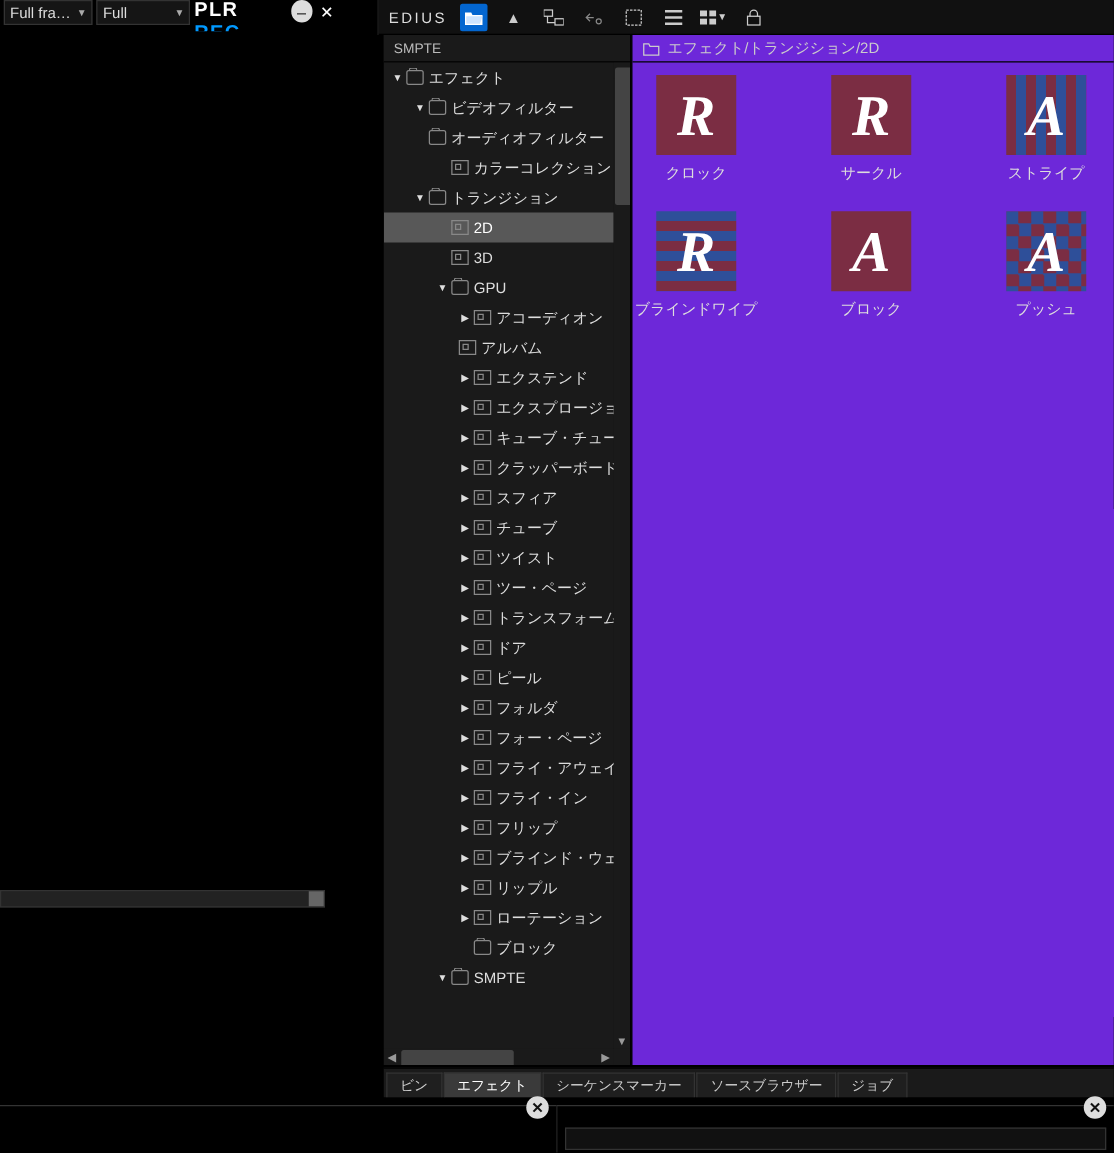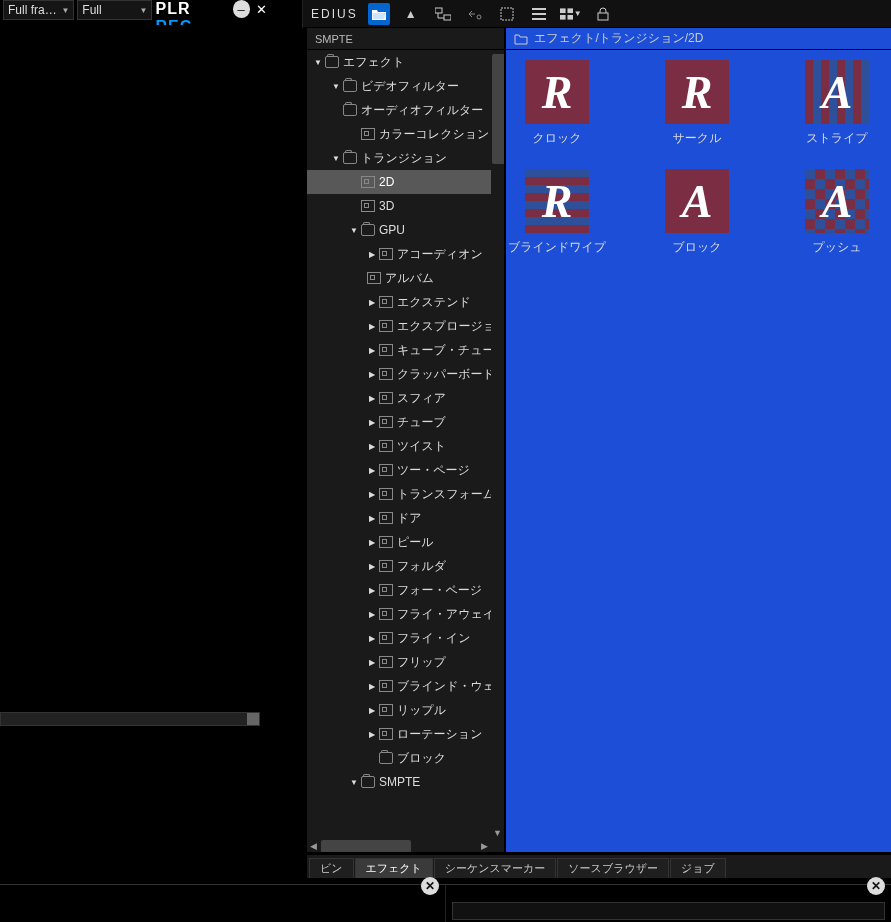--- a/index.html
+++ b/index.html
@@ -36,21 +36,21 @@
 .preset-icon{border:1px solid #888}
 .preset-icon:before{content:"";position:absolute;margin:2px 0 0 2px;width:3px;height:3px;border:1px solid #888}
 .lbl{font-size:12px}
 .vscroll{position:absolute;right:0;top:0;bottom:13px;width:13px;background:#1a1a1a}
 .vscroll .thumb{position:absolute;left:1px;right:1px;top:4px;height:110px;background:#444;border-radius:2px}
 .vscroll .arrow{position:absolute;left:0;right:0;height:13px;display:flex;align-items:center;justify-content:center;font-size:9px;color:#999;background:#1a1a1a}
 .hscroll{position:absolute;left:0;right:13px;bottom:0;height:13px;background:#1a1a1a}
 .hscroll .thumb{position:absolute;top:1px;bottom:1px;left:14px;width:90px;background:#444;border-radius:2px}
 .hscroll .arrow{position:absolute;top:0;bottom:0;width:13px;display:flex;align-items:center;justify-content:center;font-size:9px;color:#999}
 
-.content-panel{position:absolute;left:506px;top:28px;right:0;bottom:70px;background:#1d4ed8;display:flex;flex-direction:column}
+.content-panel{position:absolute;left:506px;top:28px;right:0;bottom:70px;background:#6d28d9;display:flex;flex-direction:column}
 .breadcrumb{height:22px;display:flex;align-items:center;gap:6px;padding-left:8px;border-bottom:1px solid #000;color:#ccc;font-size:12px}
 .grid{flex:1;padding:10px 6px;display:flex;flex-wrap:wrap;align-content:flex-start;gap:22px 50px;overflow:hidden}
 .item{width:90px;display:flex;flex-direction:column;align-items:center;gap:6px}
 .thumb{width:64px;height:64px;display:flex;align-items:center;justify-content:center;font-family:"Times New Roman",serif;font-style:italic;font-weight:bold;font-size:46px;color:#fff}
 .thumb.maroon{background:#7b2d43}
 .thumb.stripes-v{background:repeating-linear-gradient(90deg,#7b2d43 0 8px,#2e4f99 8px 16px)}
 .thumb.stripes-h{background:repeating-linear-gradient(0deg,#7b2d43 0 8px,#2e4f99 8px 16px)}
 .thumb.checker{background:repeating-conic-gradient(#7b2d43 0 25%,#2e4f99 0 50%);background-size:20px 20px}
 .caption{font-size:12px;color:#ddd;text-align:center;white-space:nowrap}
 

